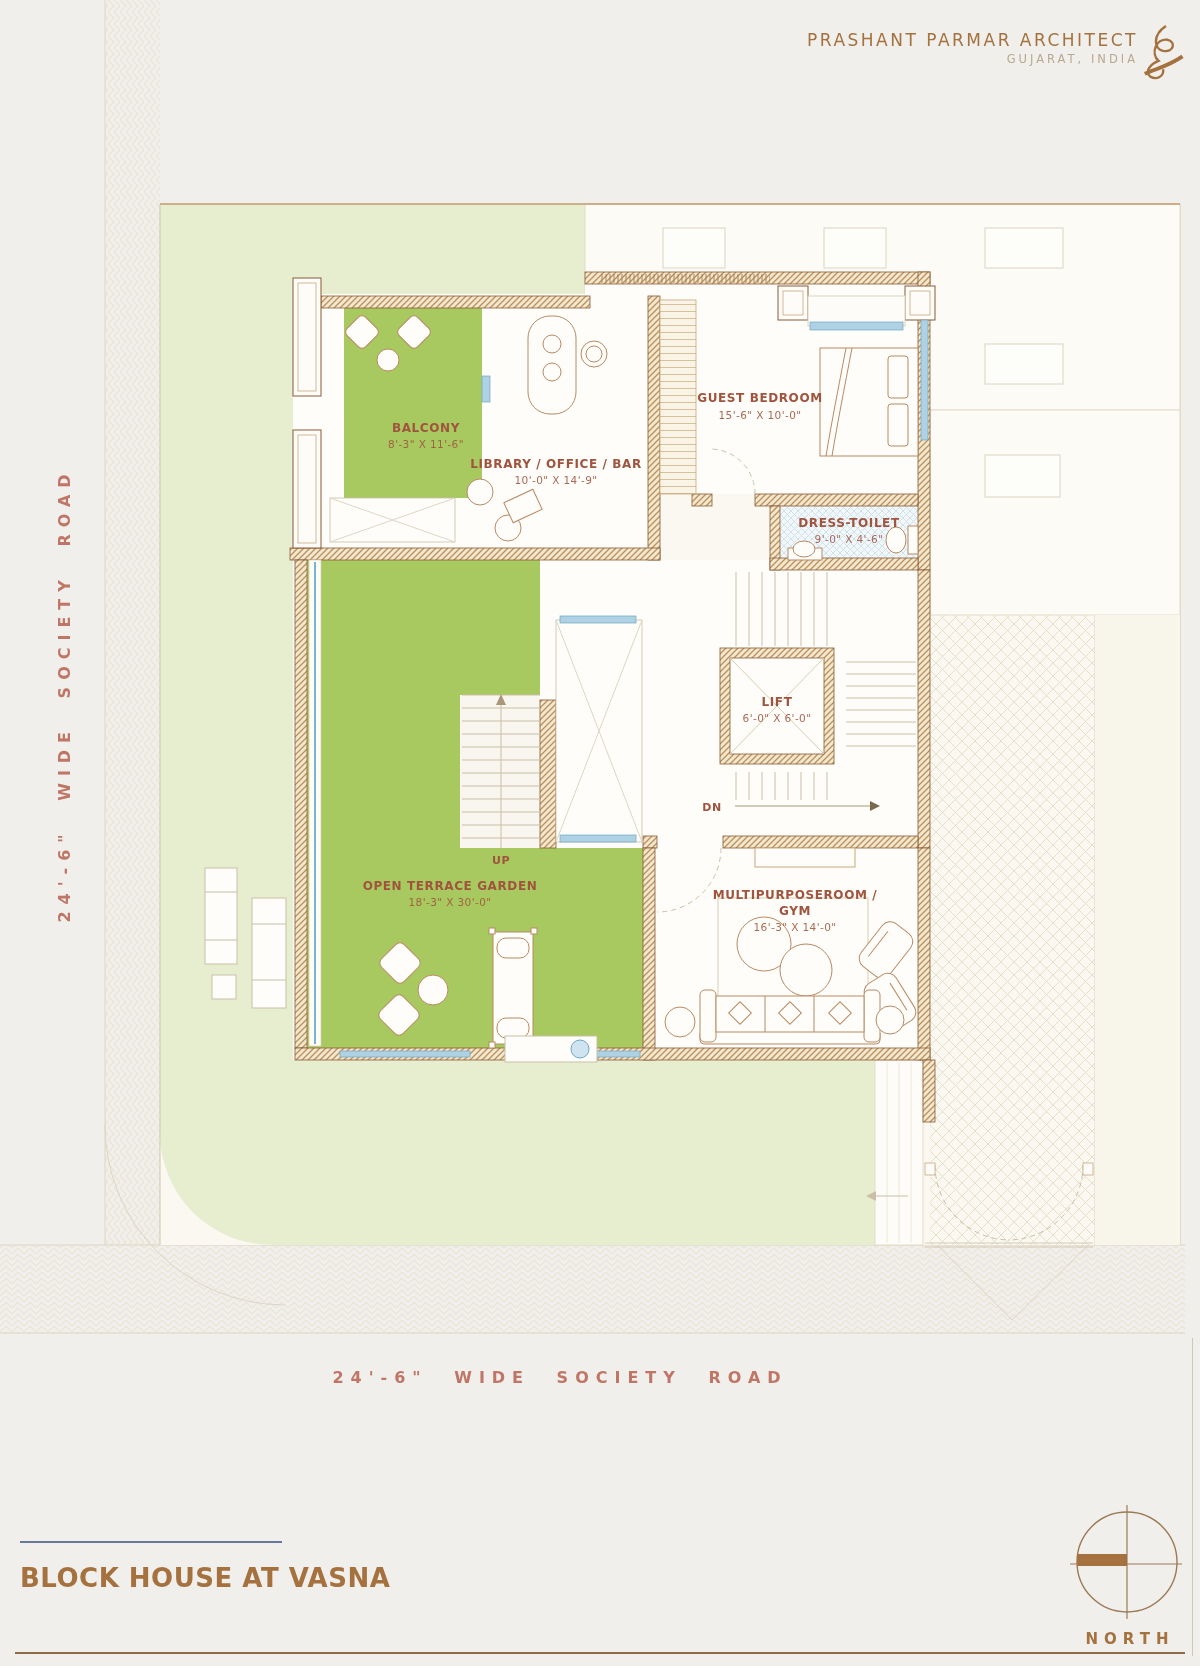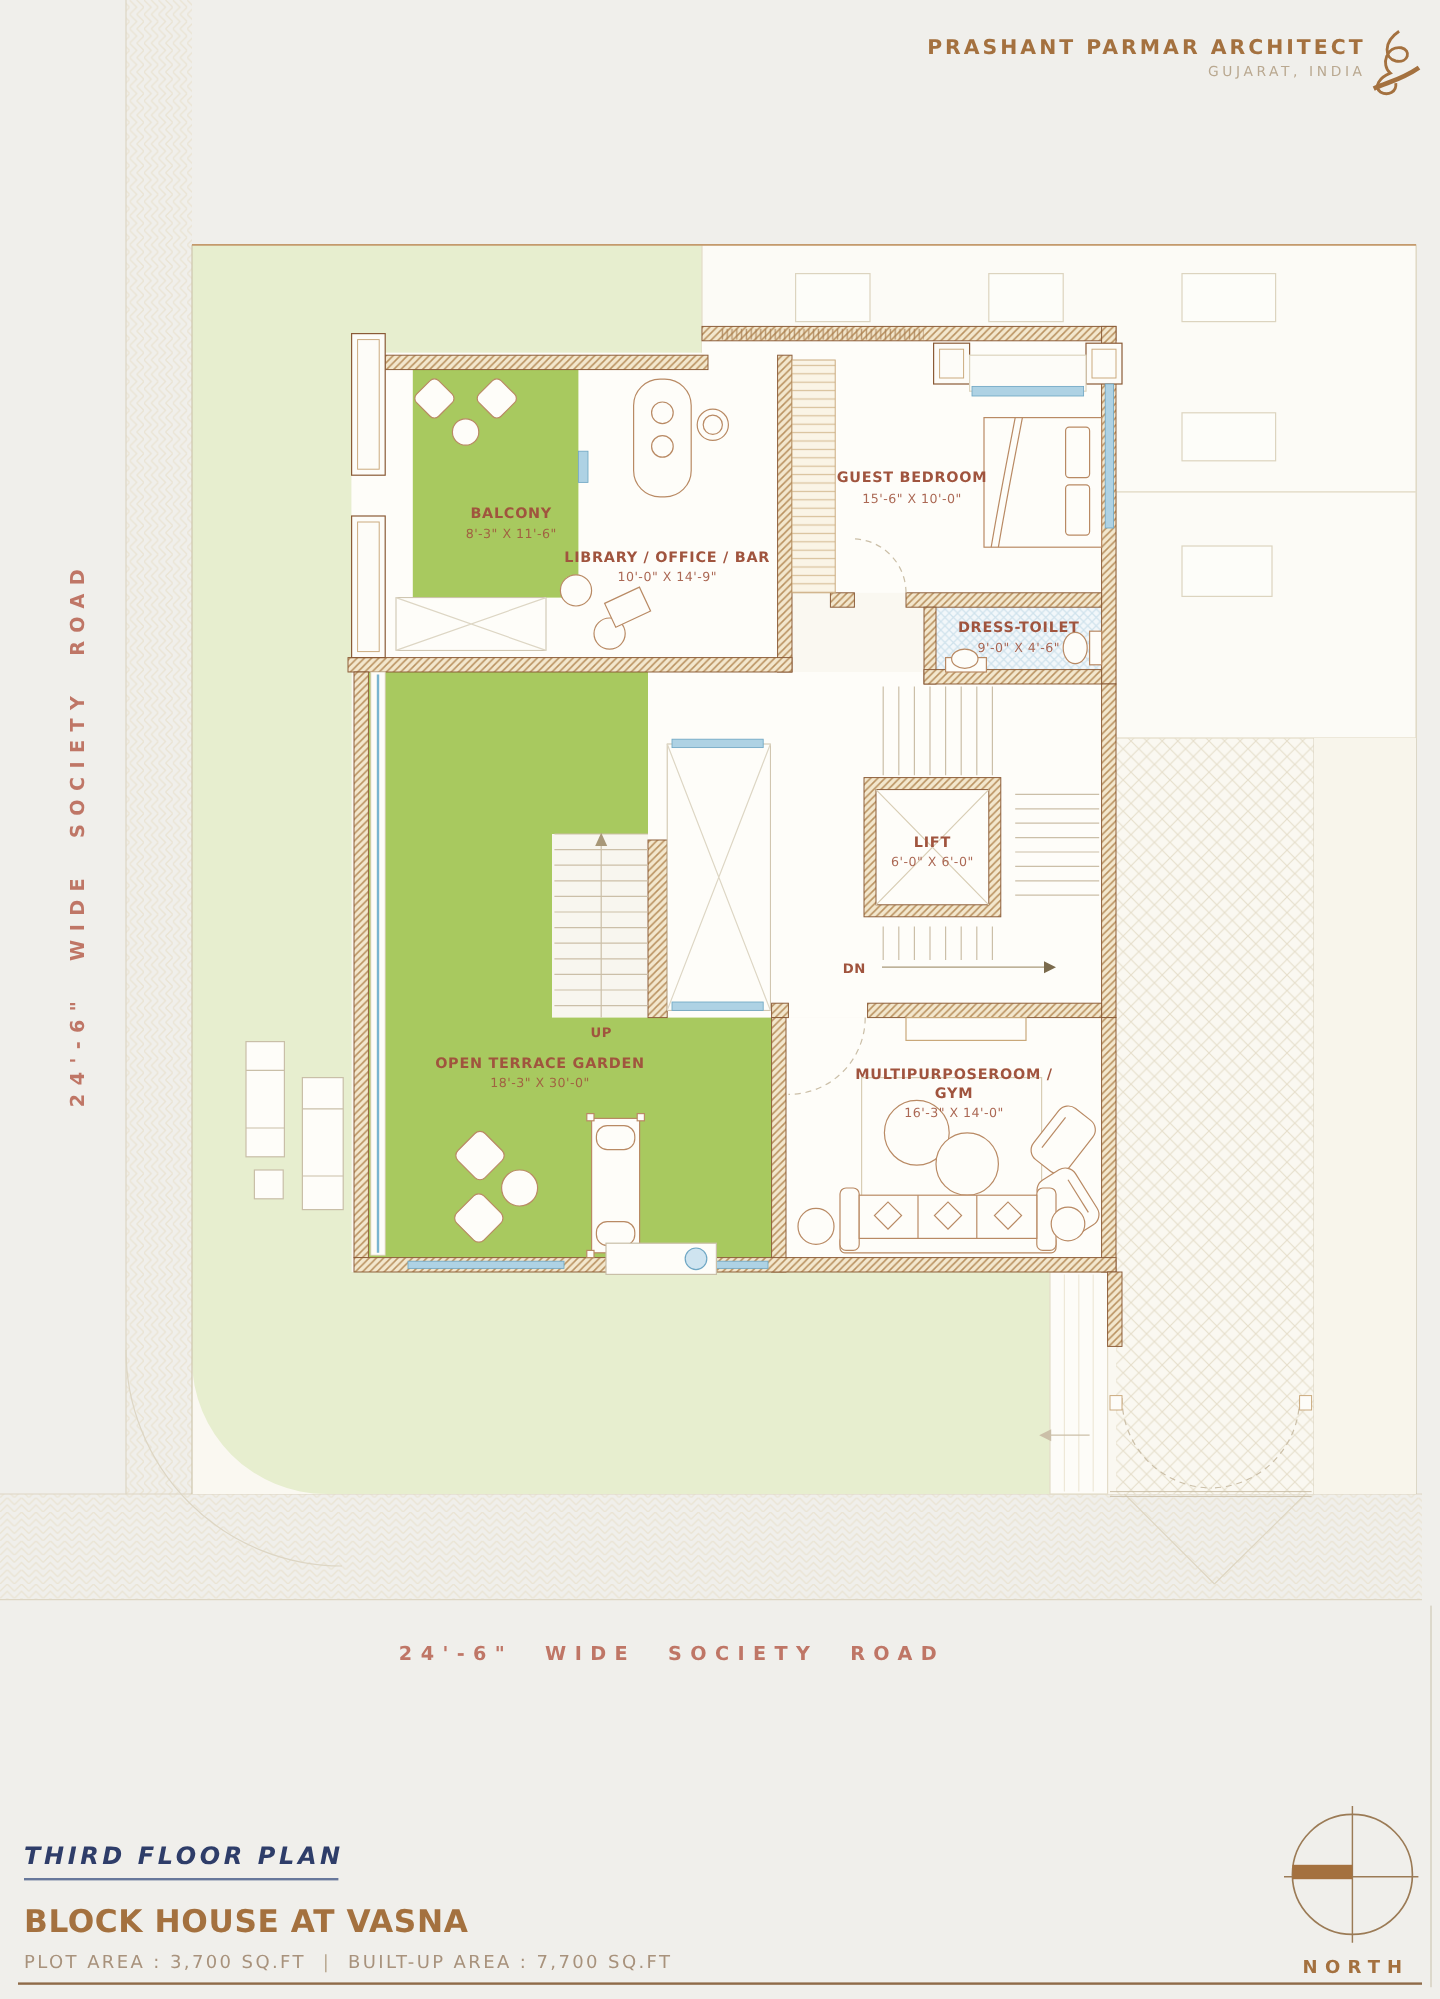--- a/index.html
+++ b/index.html
@@ -1,21 +1,21 @@
 <!DOCTYPE html>
 <html><head>
 <meta charset="utf-8">
 <style>
   html,body{margin:0;padding:0;}
   body{background:#d8d6d0;font-family:"DejaVu Sans",sans-serif;}
   .page{position:relative;width:1200px;height:1666px;background:#f0efeb;overflow:hidden;margin:0 auto;}
   .abs{position:absolute;}
   
   .hdr{top:30px;right:62px;text-align:right;}
-  .hdr .firm{font-size:17px;font-weight:bold;letter-spacing:2.5px;color:#a4713f;margin-left:47px;}
+  .hdr .firm{font-size:17px;font-weight:normal;letter-spacing:2.5px;color:#a4713f;margin-left:47px;}
   .hdr .loc{font-size:11.5px;letter-spacing:3px;color:#b9a890;margin-top:2px;}
   .logo{top:16px;right:12px;width:46px;height:66px;}
   
   .roadlbl{color:#bf7666;font-weight:bold;font-size:16px;letter-spacing:7px;word-spacing:14px;white-space:nowrap;}
   .road-left{left:-183px;top:683px;width:500px;height:24px;text-align:center;transform:rotate(-90deg);}
   .road-bottom{left:260px;top:1368px;width:600px;text-align:center;}
   
   .ft{left:20px;top:1534px;}
   .ft .plan-title{font-size:20px;font-weight:bold;font-style:italic;letter-spacing:3px;color:#2e3d69;}
   .ft .rule{width:262px;height:0;border-bottom:2px solid #68789b;margin-top:7px;}
@@ -344,26 +344,22 @@
       <text class="room-dims" x="450" y="906">18'-3" X 30'-0"</text>
       <text class="room-name" x="795" y="899">MULTIPURPOSEROOM /</text>
       <text class="room-name" x="795" y="915">GYM</text>
       <text class="room-dims" x="795" y="931">16'-3" X 14'-0"</text>
       <text class="stair-lbl" x="501" y="864">UP</text>
       <text class="stair-lbl" x="712" y="811">DN</text>
     </g>
   </svg>
 
   <div class="abs ft">
-    <div class="plan-title">THIRD FLOOR PLAN</div>
     <div class="rule"></div>
     <div class="project">BLOCK HOUSE AT VASNA</div>
-    <div class="areas">
-      <span>PLOT AREA : 3,700 SQ.FT</span><span class="sep">|</span><span>BUILT-UP AREA : 7,700 SQ.FT</span>
-    </div>
   </div>
   <div class="abs bottom-rule"></div>
   <div class="abs right-edge"></div>
 
   <svg class="abs" style="left:1050px;top:1498px" width="160" height="160" viewBox="0 0 160 160">
     <circle cx="77" cy="64" r="50" fill="none" stroke="#9b7b56" stroke-width="1.4"></circle>
     <line x1="77" y1="7" x2="77" y2="121" stroke="#9b7b56" stroke-width="1.2"></line>
     <line x1="20" y1="66" x2="132" y2="66" stroke="#9b7b56" stroke-width="1.2"></line>
     <rect x="27" y="56" width="50" height="12" fill="#a4713f"></rect>
     <text class="north-lbl" x="80" y="146" text-anchor="middle">NORTH</text>

